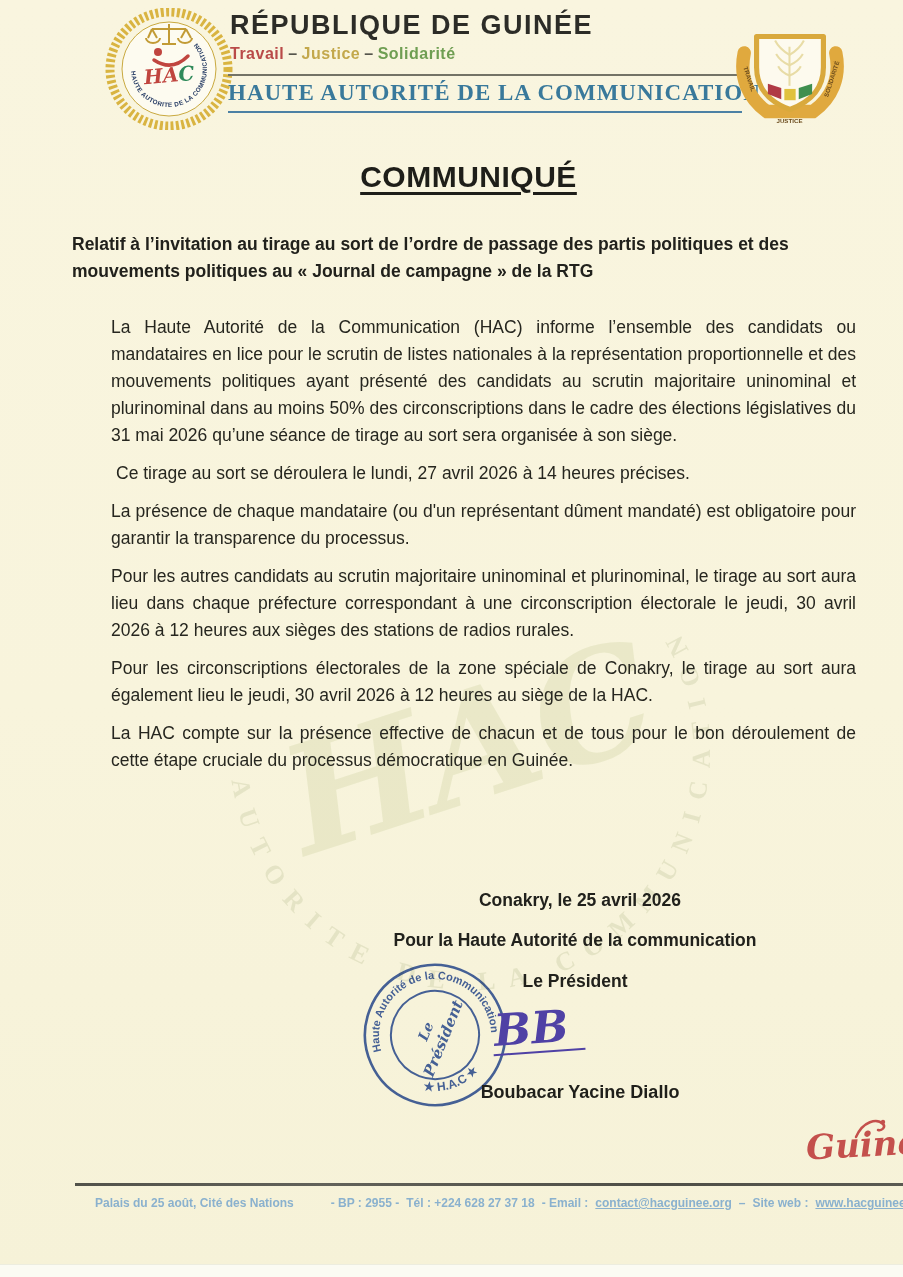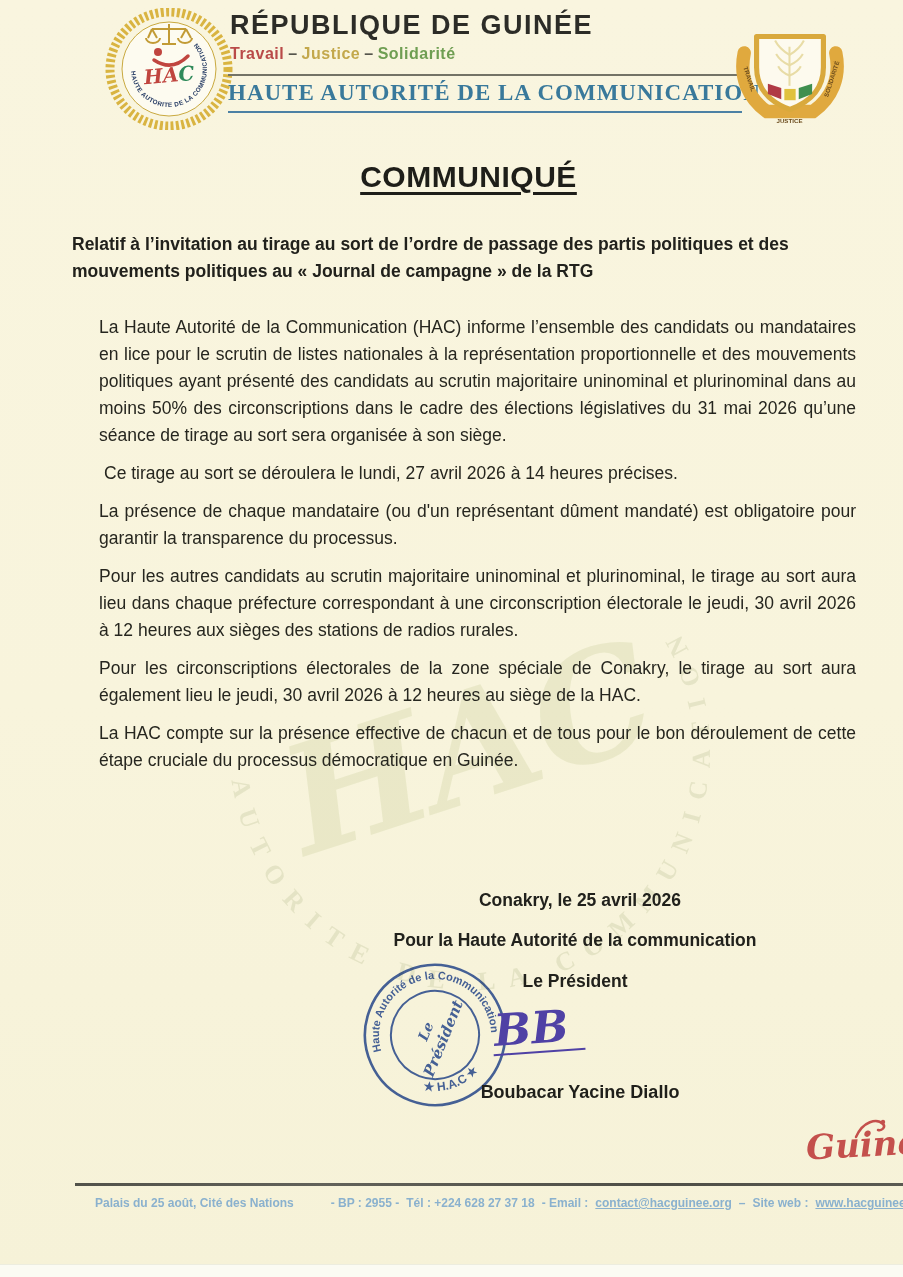--- a/index.html
+++ b/index.html
@@ -33,21 +33,21 @@
   .doc-title{
     position:absolute;left:17px;top:160px;width:903px;text-align:center;
     font-size:30px;font-weight:bold;letter-spacing:.5px;color:#1e1e19;
     text-decoration:underline;text-decoration-thickness:3px;text-underline-offset:5px;
   }
   .doc-subtitle{
     position:absolute;left:72px;top:231px;width:760px;text-align:left;
     font-size:17.5px;font-weight:bold;line-height:27px;color:#21211c;
   }
   .body-text{position:absolute;left:95px;top:314px;width:761px;}
-  .body-text p{margin:0 0 11px 4px;font-size:17.5px;line-height:27px;text-align:justify;color:#26261f;}
+  .body-text p{margin:0 0 11px 16px;font-size:17.5px;line-height:27px;text-align:justify;color:#26261f;}
   .body-text p.sp{padding-left:5px;}
   
   .place-date{position:absolute;left:300px;top:890px;width:560px;text-align:center;
     font-size:17.5px;font-weight:bold;color:#21211c;}
   .on-behalf{position:absolute;left:195px;top:930px;width:760px;text-align:center;
     font-size:17.5px;font-weight:bold;color:#21211c;}
   .role-line{position:absolute;left:195px;top:971px;width:760px;text-align:center;
     font-size:17.5px;font-weight:bold;color:#21211c;}
   .u2{text-decoration-thickness:2px;text-underline-offset:4px;}
   .stamp{position:absolute;left:350px;top:950px;width:170px;height:170px;

